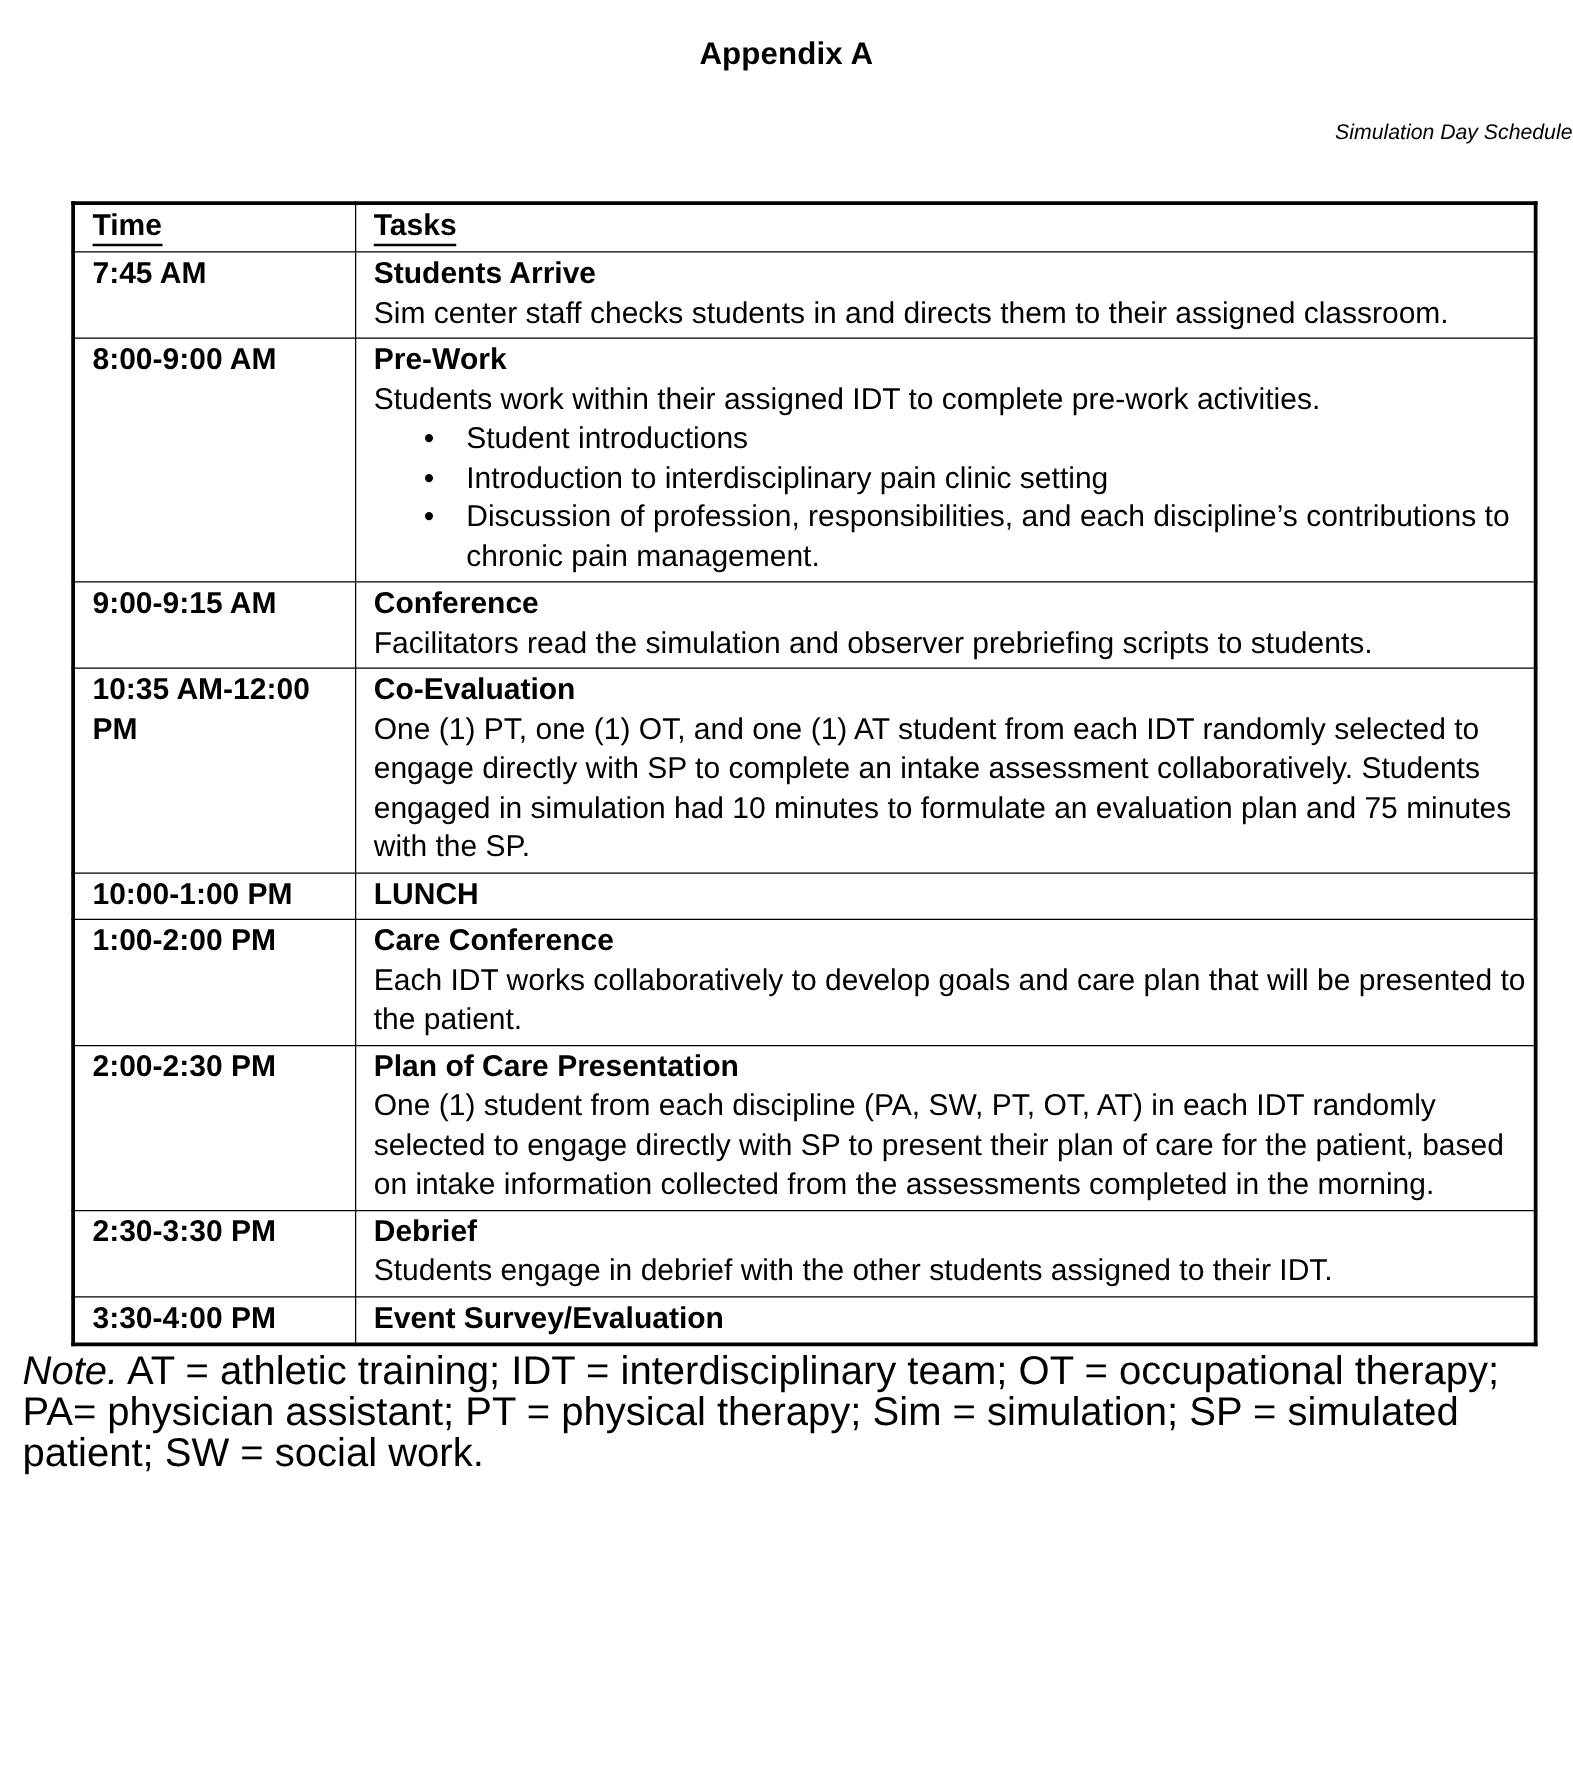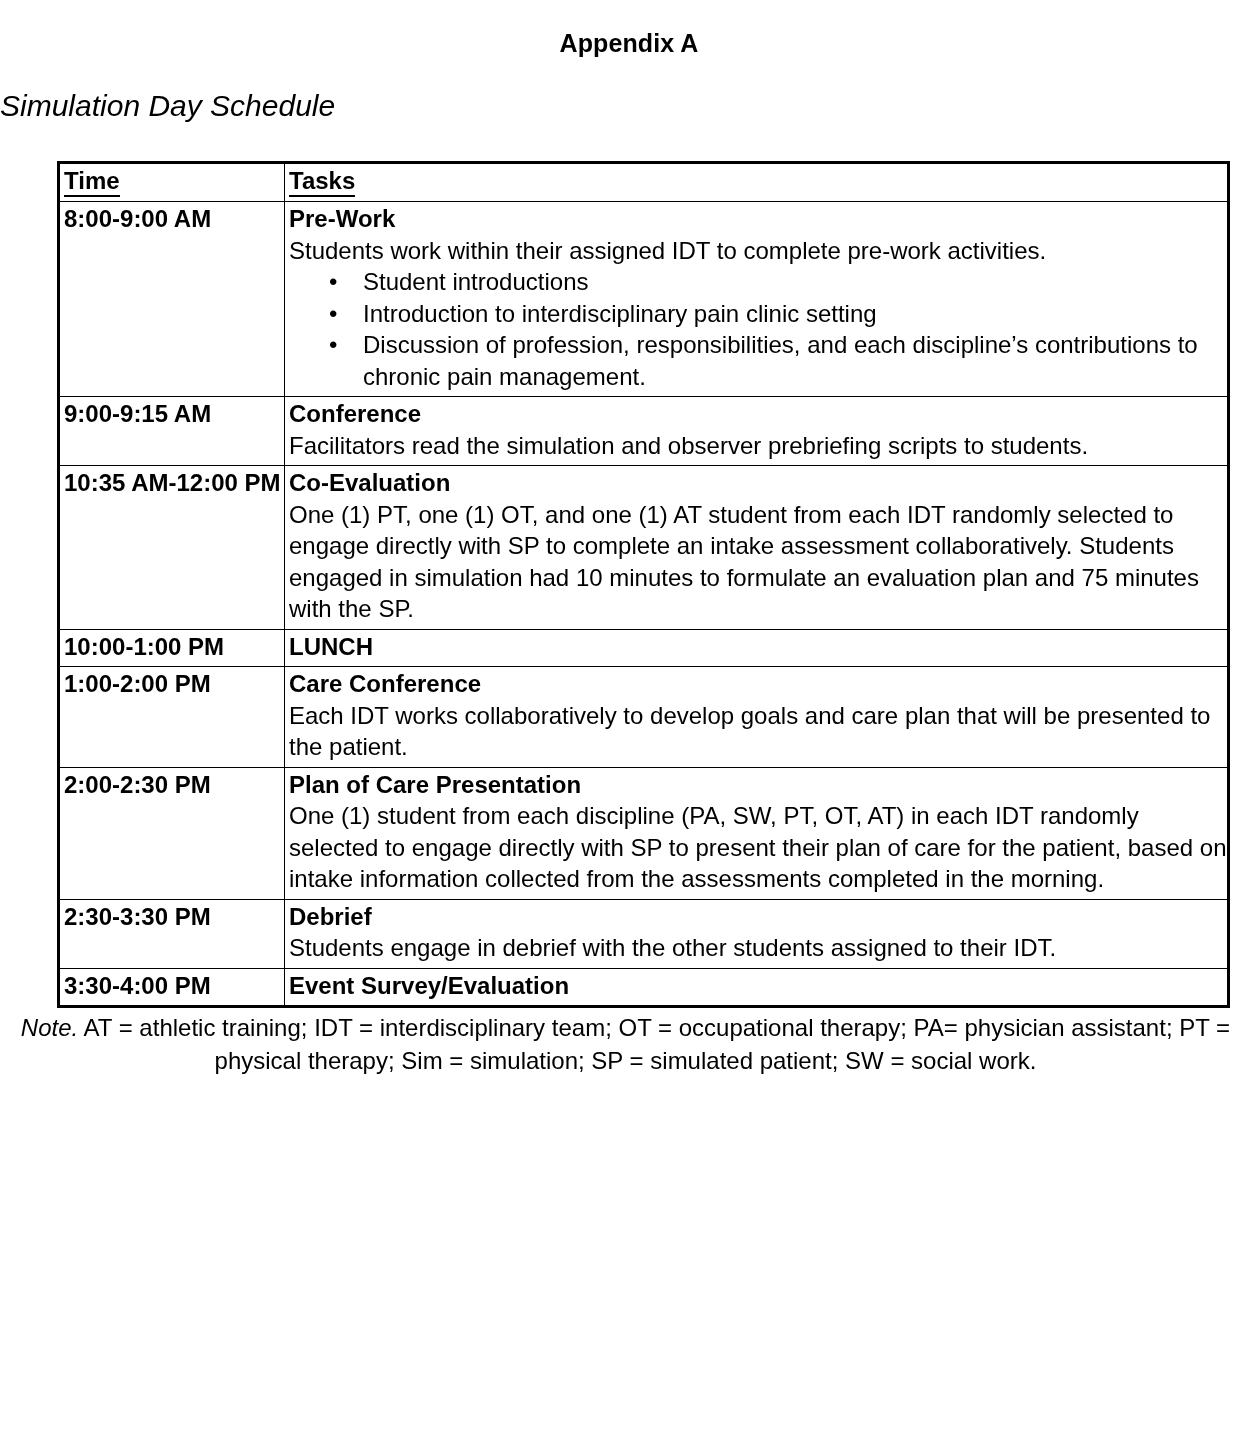--- a/index.html
+++ b/index.html
@@ -24,22 +24,22 @@
   
   .appendix-title {
     text-align: center;
     font-size: 25px;
     font-weight: bold;
     line-height: 30px;
     padding-top: 28px;
     letter-spacing: 0.1px;
   }
   .doc-subtitle {
-    text-align: left;
-    font-size: 30px;
+    text-align: right;
+    font-size: 17px;
     font-style: italic;
     font-weight: normal;
     line-height: 30px;
     padding-top: 33px;
   }
 
   
   .table-wrap {
     margin: 40px 0 0 57px;
     width: 1170px;
@@ -49,21 +49,21 @@
     width: 1170px;
     table-layout: fixed;
     border: 3px solid #000;
   }
   table.schedule col.c-time { width: 226px; }
   table.schedule col.c-task { width: 944px; }
 
   table.schedule td {
     border: 1.6px solid #000;
     vertical-align: top;
-    padding: 1px 0 4px 4px;
+    padding: 1px 0 4px 14px;
     font-size: 24px;
     line-height: 31.5px;
   }
   td.time-cell {
     padding-left: 12px;
     padding-right: 4px;
     font-weight: bold;
     white-space: normal;
   }
   td.task-cell {
@@ -105,23 +105,22 @@
     left: 40px;
     top: 0;
     font-size: 24px;
     line-height: 31.5px;
   }
 
   
   .note {
     margin: 3px 0 0 18px;
     width: 1215px;
-    font-size: 24px;
+    font-size: 32px;
     line-height: 33px;
-    text-align: center;
   }
   .note .note-label {
     font-style: italic;
   }
 </style>
 </head>
 <body>
 
 <div class="page">
 
@@ -138,20 +137,27 @@
       <tbody id="table-body">
         <tr class="hdr">
           <td class="time-cell">
             <span class="hdr-label">Time</span>
           </td>
           <td class="task-cell">
             <span class="hdr-label">Tasks</span>
           </td>
         </tr>
           <tr>
+            <td class="time-cell">7:45 AM</td>
+            <td class="task-cell">
+              <span class="task-title">Students Arrive</span>
+              <span class="task-desc">Sim center staff checks students in and directs them to their assigned classroom.</span>
+            </td>
+          </tr>
+          <tr>
             <td class="time-cell">8:00-9:00 AM</td>
             <td class="task-cell">
               <span class="task-title">Pre-Work</span>
               <span class="task-desc">Students work within their assigned IDT to complete pre-work activities.</span>
               <ul class="task-bullets">
                 <li>Student introductions</li>
                 <li>Introduction to interdisciplinary pain clinic setting</li>
                 <li>Discussion of profession, responsibilities, and each discipline’s contributions to chronic pain management.</li>
               </ul>
             </td>

